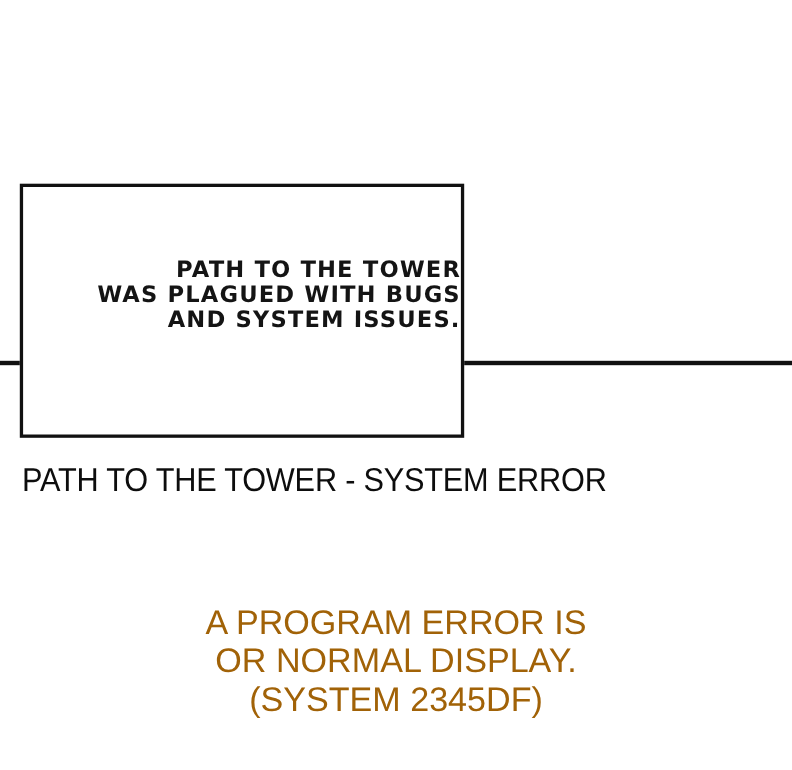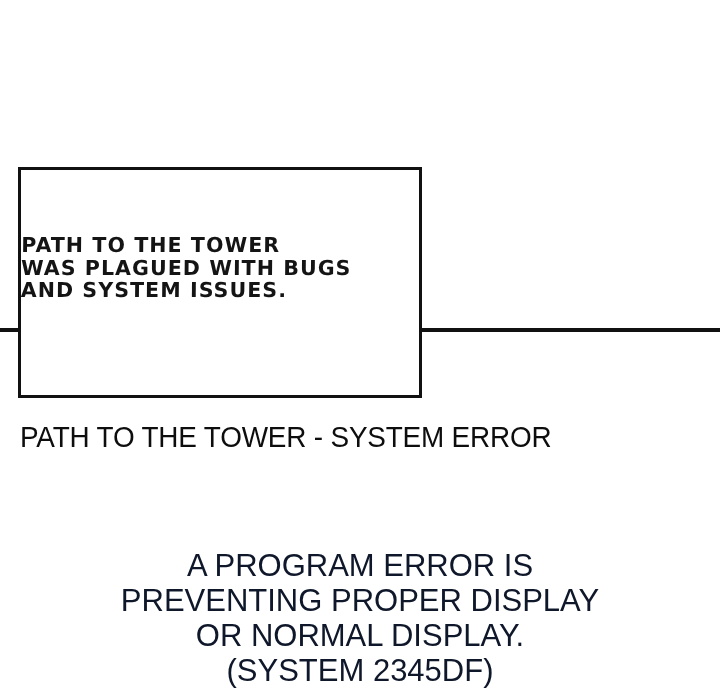--- a/index.html
+++ b/index.html
@@ -39,21 +39,21 @@
     box-sizing: border-box;
     background: #ffffff;
     border: 3px solid #111111;
     z-index: 2;
   }
   #bubble-text {
     position: absolute;
     left: 0;
     right: 0;
     top: 64px;
-    text-align: left;
+    text-align: right;
     font-family: "DejaVu Sans", sans-serif;
     font-size: 20.5px;
     font-weight: 700;
     line-height: 22.5px;
     letter-spacing: 1.1px;
     color: #141414;
     white-space: pre-line;
     transform: skewX(-0.5deg);
   }
 
@@ -77,21 +77,21 @@
     position: absolute;
     left: 0;
     right: 0;
     top: 548px;
     text-align: center;
     font-family: "Liberation Sans", sans-serif;
     font-size: 31px;
     font-weight: 400;
     line-height: 35px;
     letter-spacing: 0px;
-    color: #0f172a;
+    color: #a16207;
   }
   #error-message .line {
     display: block;
     white-space: nowrap;
   }
 </style>
 </head>
 <body>
 
 <div id="page">
@@ -103,18 +103,17 @@
   <div id="speech-bubble">
     <div id="bubble-text">PATH TO THE TOWER
 WAS PLAGUED WITH BUGS
 AND SYSTEM ISSUES.</div>
   </div>
 
   <div id="caption-title">PATH TO THE TOWER - SYSTEM ERROR</div>
 
   <div id="error-message">
     <span class="line">A PROGRAM ERROR IS</span>
-    <span class="line">PREVENTING PROPER DISPLAY</span>
     <span class="line">OR NORMAL DISPLAY.</span>
     <span class="line">(SYSTEM 2345DF)</span>
   </div>
 
 </div>
 
 </body></html>

